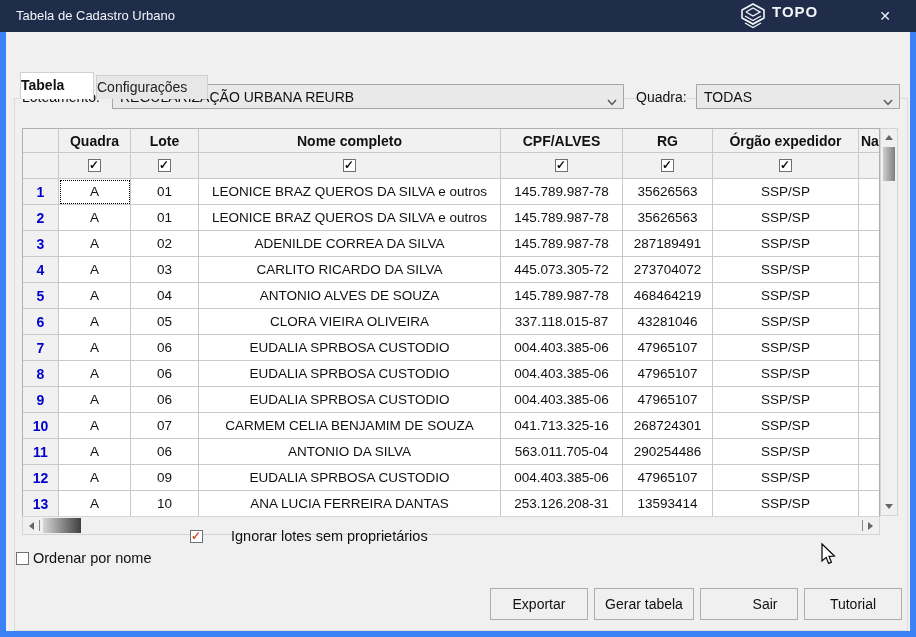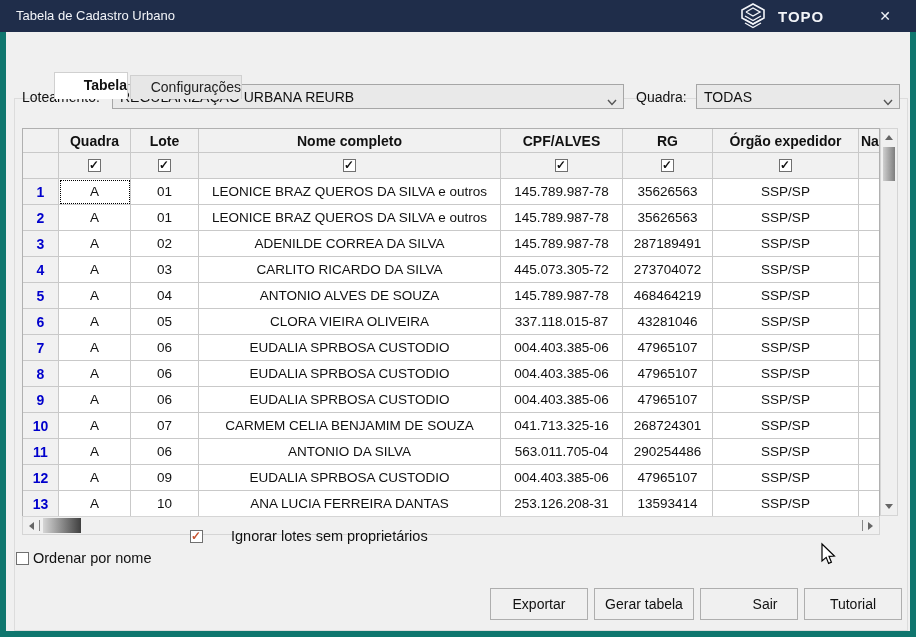--- a/index.html
+++ b/index.html
@@ -1,35 +1,35 @@
 <!DOCTYPE html>
 <html><head>
 <meta charset="utf-8">
 <style>
   * { margin:0; padding:0; box-sizing:border-box; }
   html,body { width:916px; height:637px; }
   body { font-family:"Liberation Sans", sans-serif; font-size:14px; color:#111; }
 
-  .window { position:relative; width:916px; height:637px; background:#0f766e; overflow:hidden; }
+  .window { position:relative; width:916px; height:637px; background:#3b82f6; overflow:hidden; }
 
   
   .titlebar { position:absolute; left:0; top:0; width:916px; height:32px; background:#1f2d4a; }
   .title-text { position:absolute; left:16px; top:0; line-height:32px; color:#f2f4f8; font-size:13px; }
-  .brand { position:absolute; left:740px; top:3px; height:26px; display:flex; align-items:center; gap:12px; color:#fff; }
+  .brand { position:absolute; left:740px; top:3px; height:26px; display:flex; align-items:flex-start; gap:6px; color:#fff; }
   .brand-name { font-size:15px; font-weight:bold; letter-spacing:1px; color:#f2f4f8; }
   .close-btn { position:absolute; right:16px; top:0; width:30px; height:32px; color:#eef1f6;
                font-size:14px; text-align:center; line-height:32px; cursor:default; }
 
   
   .content { position:absolute; left:6px; top:32px; right:6px; bottom:6px; background:#f0f0f0; }
   .panel-outline { position:absolute; left:8px; top:66px; width:900px; height:564px;
                    border:1px solid #dcdcdc; background:transparent; }
 
   
-  .tab { position:absolute; border:1px solid #d0d0d0; border-bottom:none; text-align:right;margin-left:34px; }
+  .tab { position:absolute; border:1px solid #d0d0d0; border-bottom:none; text-align:left; }
   .tab-active { left:14px; top:40px; width:74px; height:27px; background:#ffffff; font-weight:bold;
                 line-height:25px; z-index:3; }
   .tab-inactive { left:90px; top:43px; width:112px; height:24px; background:#e7e7e7; color:#222;
                   line-height:22px; z-index:2; }
 
   
   .field-label { position:absolute; font-size:14px; color:#111; }
   .combo { position:absolute; height:25px; background:#e9e9e9; border:1px solid #a6a6a6;
            display:flex; align-items:center; padding:0 22px 0 7px; font-size:14px; color:#111; }
   .combo .chev { position:absolute; right:6px; top:8px; }

